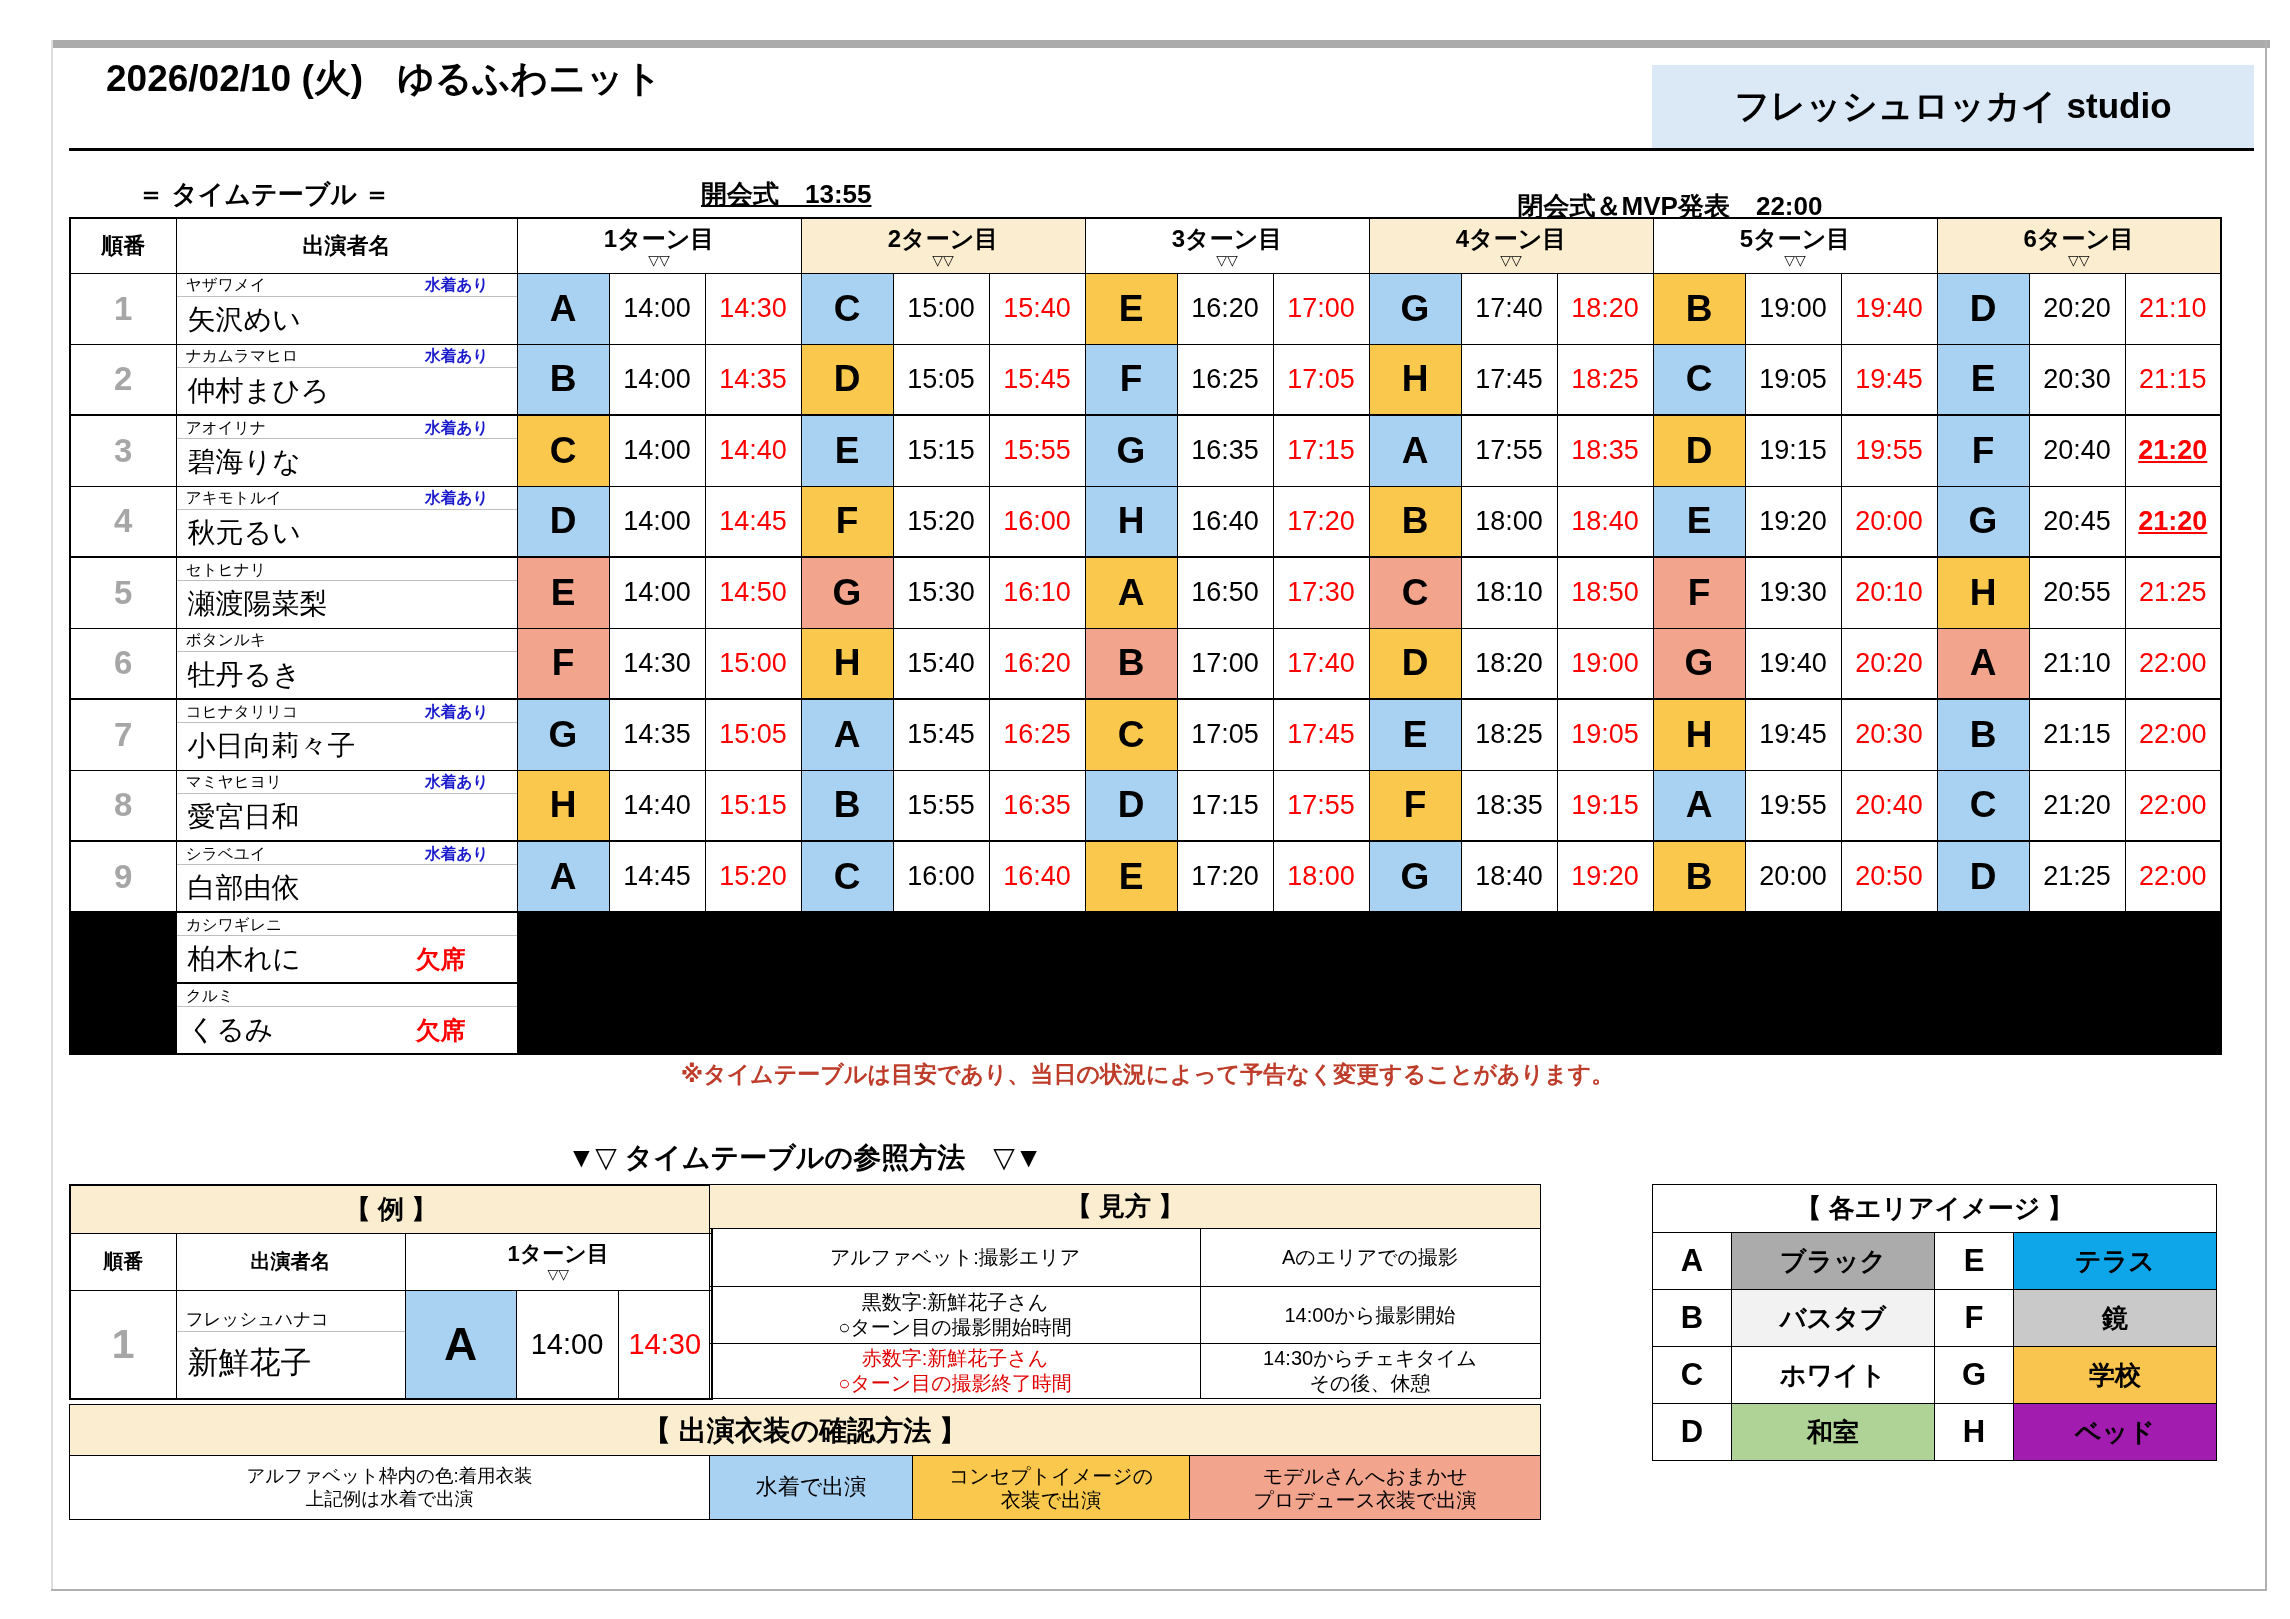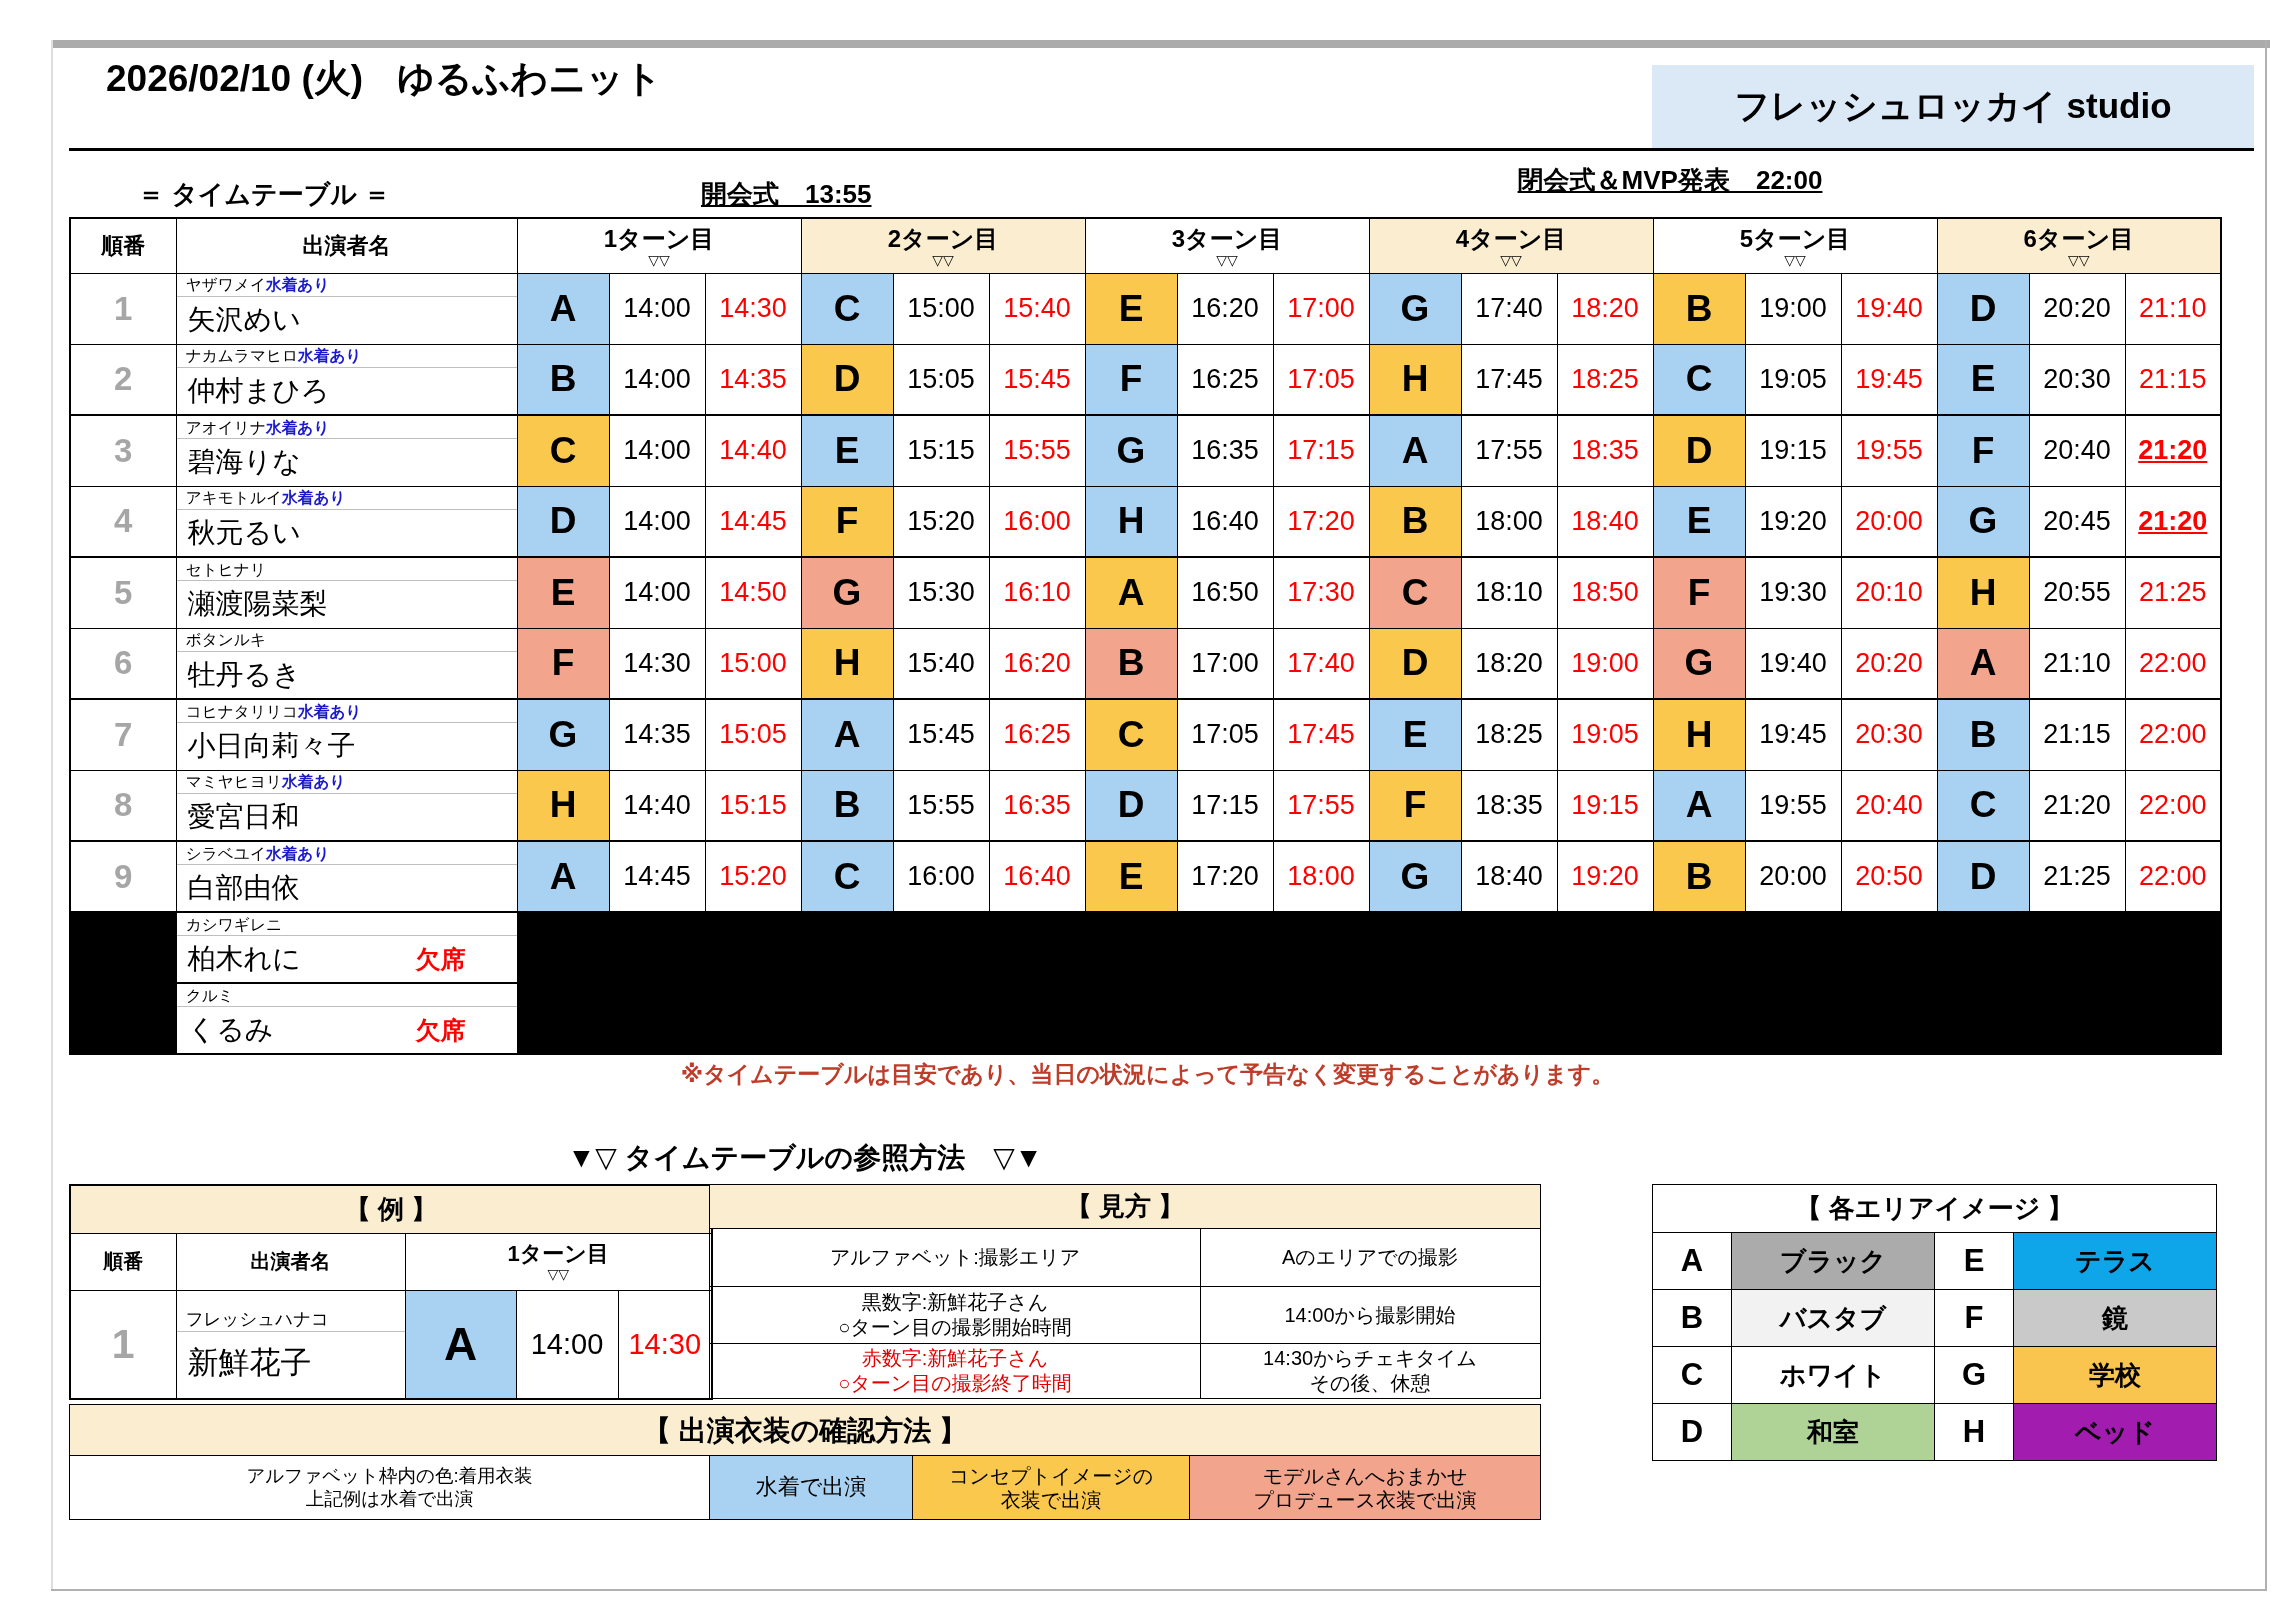--- a/index.html
+++ b/index.html
@@ -17,40 +17,40 @@
   #date   { left:106px; top:54px;  font-size:37px; font-weight:bold; }
   #title  { left:397px; top:54px;  font-size:37px; font-weight:bold; }
   #studio { left:1652px; top:65px; width:602px; height:83px; background:#DBE8F6;
             display:flex; align-items:center; justify-content:center;
             font-size:35px; font-weight:bold; }
   #header-rule { left:69px; top:148px; width:2185px; height:2.8px; background:#000; }
 
   #tt-label { left:138px; top:177px; font-size:26px; font-weight:bold; }
   #opening  { left:701px; top:177px; width:295px; font-size:26px; font-weight:bold;
               text-align:left; text-decoration:underline; }
-  #closing  { left:1467px; top:163px; width:406px; font-size:26px; font-weight:bold;
+  #closing  { left:1467px; top:189px; width:406px; font-size:26px; font-weight:bold;
               text-align:center; text-decoration:underline; }
 
   
   #main-wrap { left:69px; top:217px; }
   #main-table { border-collapse:collapse; table-layout:fixed; border:2.8px solid #000; }
   #main-table th, #main-table td { border:0.9px solid #000; padding:0; overflow:hidden; }
   #main-table thead tr { height:55px; }
   #main-table tbody tr { height:71px; }
   #main-table tr.thick > td { border-bottom:2.8px solid #000; }
   .h-fixed { font-size:22px; font-weight:bold; text-align:center; background:#fff; }
   .h-turn  { text-align:center; background:#fff; }
   .h-turn .t-label  { font-size:24px; font-weight:bold; line-height:29.5px; }
   .h-turn .t-marker { font-size:14px; line-height:14.8px; }
   .wheat { background:#FBEED0; }
   td.no { font-size:33px; font-weight:bold; color:#A6A6A6; text-align:center; background:#fff; }
   td.no.blk { background:#000; }
   td.namec { background:#fff; vertical-align:top; }
   .kline { height:23px; border-bottom:0.9px solid #BFBFBF; display:flex;
-           align-items:flex-end;
+           justify-content:space-between; align-items:flex-end;
            padding:0 28px 1.8px 9.2px; font-size:15.7px; line-height:17.5px; }
   .swim { color:#1A1ACC; font-weight:bold; }
   .nline { height:46px; display:flex; align-items:center; justify-content:space-between;
            padding:0 51px 0 11px; font-size:28px; }
   .absent-tag { color:#FF0000; font-weight:bold; font-size:25px; }
   td.area { text-align:center; font-size:37px; font-weight:bold; }
   td.tstart, td.tend { text-align:center; font-size:27px; background:#fff; }
   td.tend { color:#FF0000; }
   td.tend.final { font-weight:bold; text-decoration:underline; }
   td.blackout { background:#000; }

